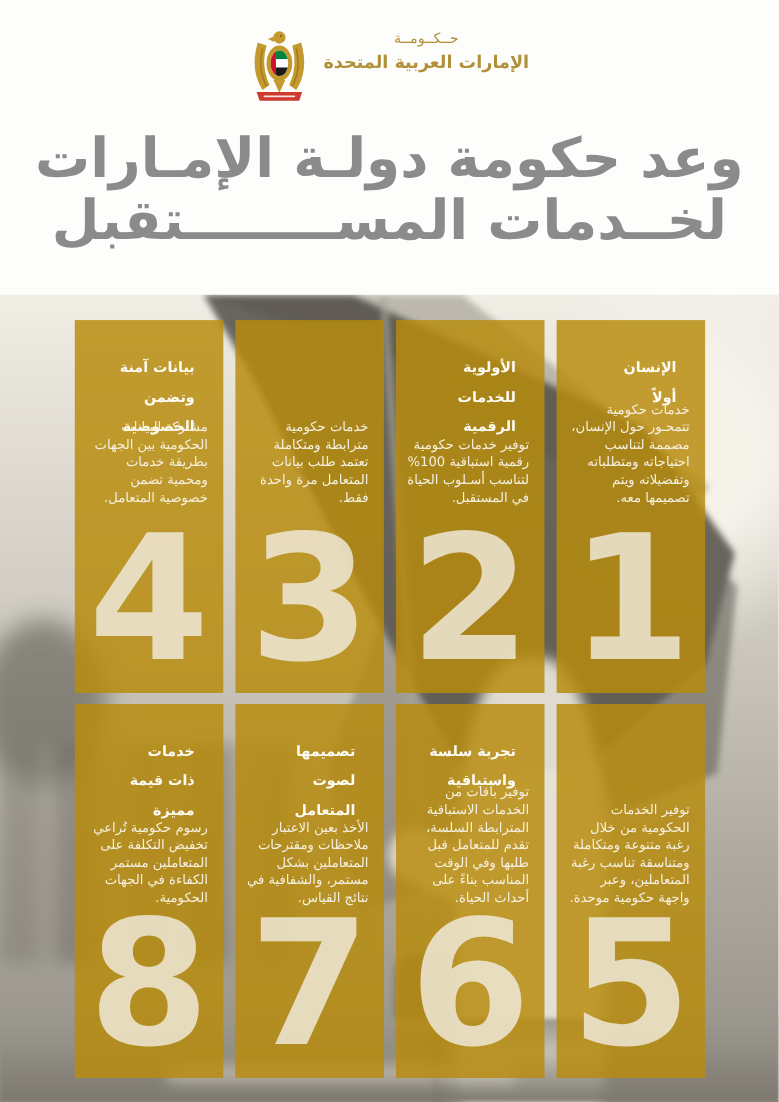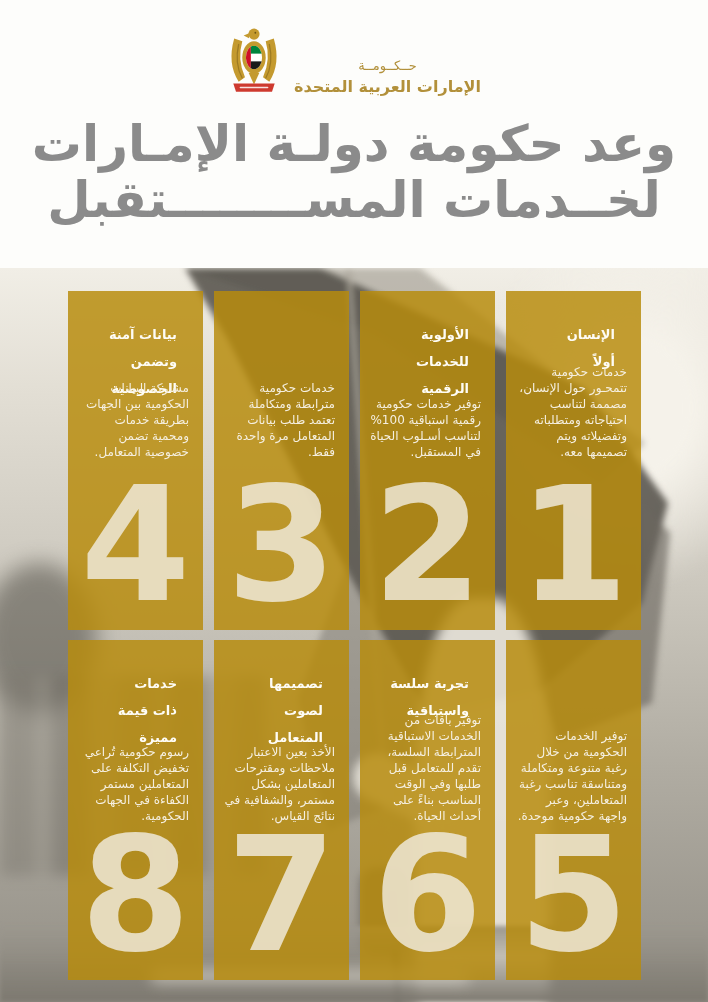--- a/index.html
+++ b/index.html
@@ -8,21 +8,21 @@
     background:#ffffff;
     -webkit-font-smoothing:antialiased;
   }
   .poster{
     position:relative;width:708px;height:1002px;margin:0 auto;
     background:#fdfdfb;overflow:hidden;
   }
   
   .logo-row{
     position:absolute;top:26px;left:0;right:0;
-    display:flex;justify-content:center;align-items:flex-end;gap:13px;
+    display:flex;justify-content:center;align-items:flex-start;gap:13px;
   }
   .emblem{width:54px;height:72px;flex:0 0 auto;}
   .logo-text{
     display:flex;flex-direction:column;justify-content:center;
     direction:rtl;text-align:center;color:#b2903a;min-width:158px;
   }
   .logo-text .l1{font-size:13px;letter-spacing:1px;line-height:20px;}
   .logo-text .l2{font-size:16px;font-weight:bold;line-height:22px;}
   .main-title{
     position:absolute;top:116px;left:0;right:0;margin:0;

